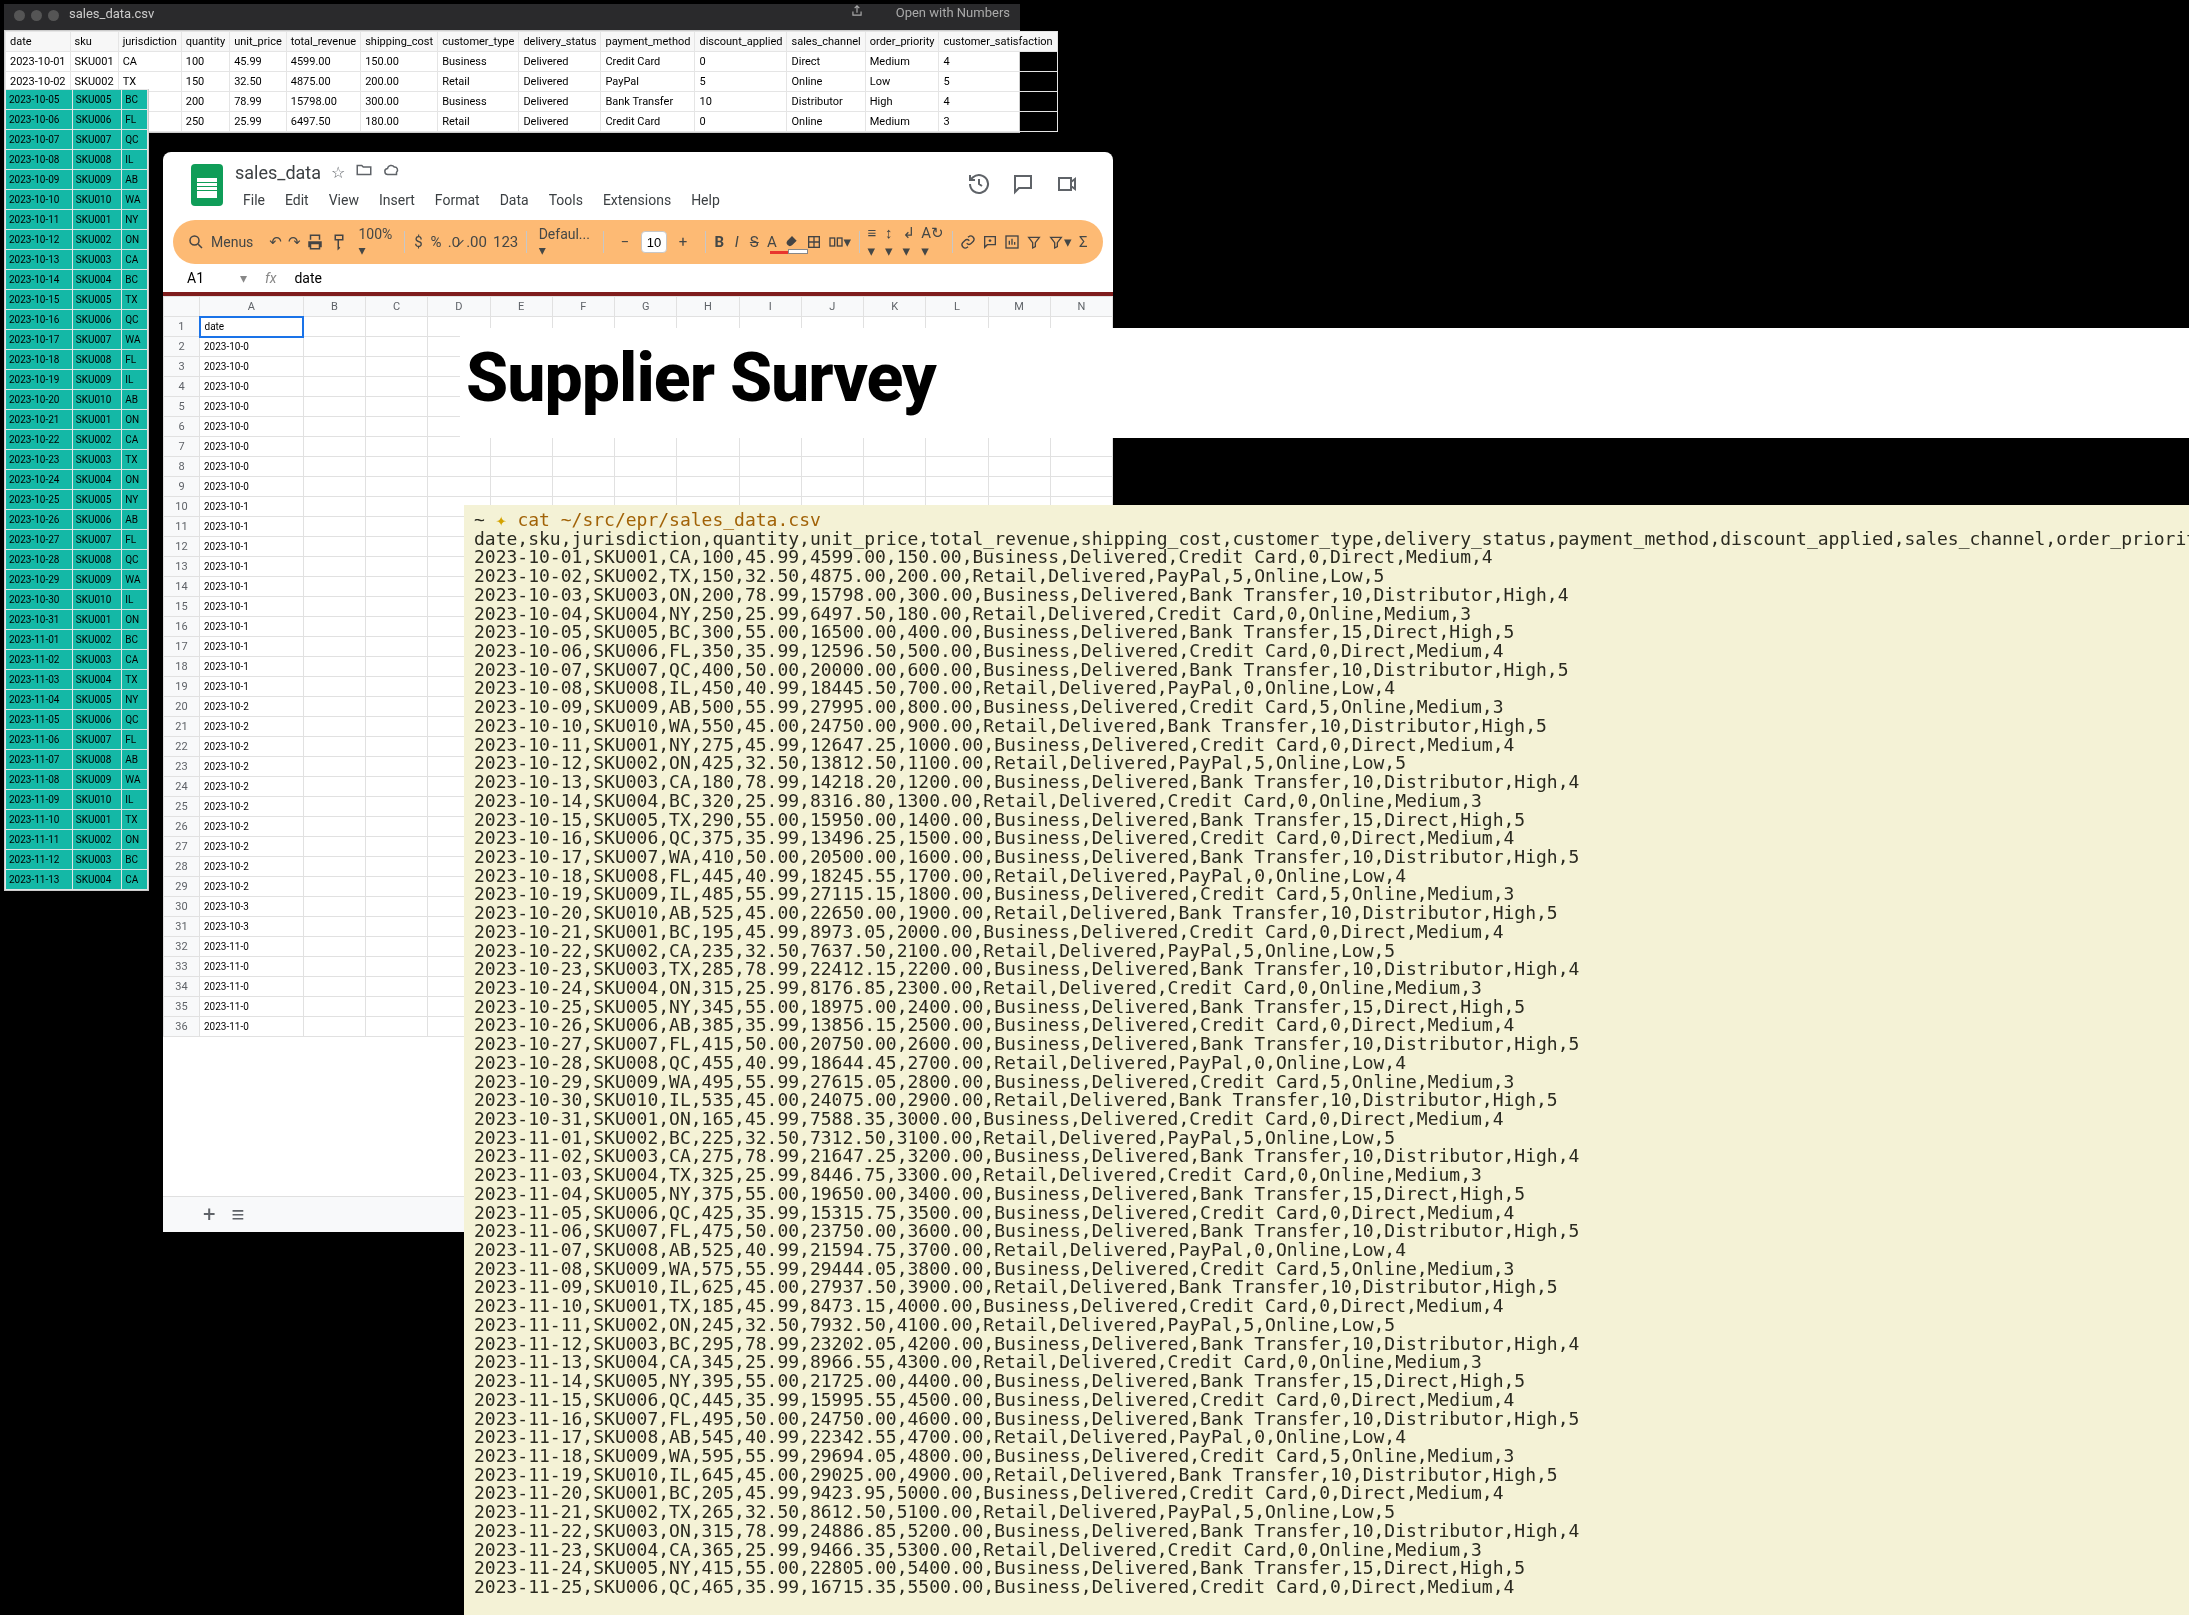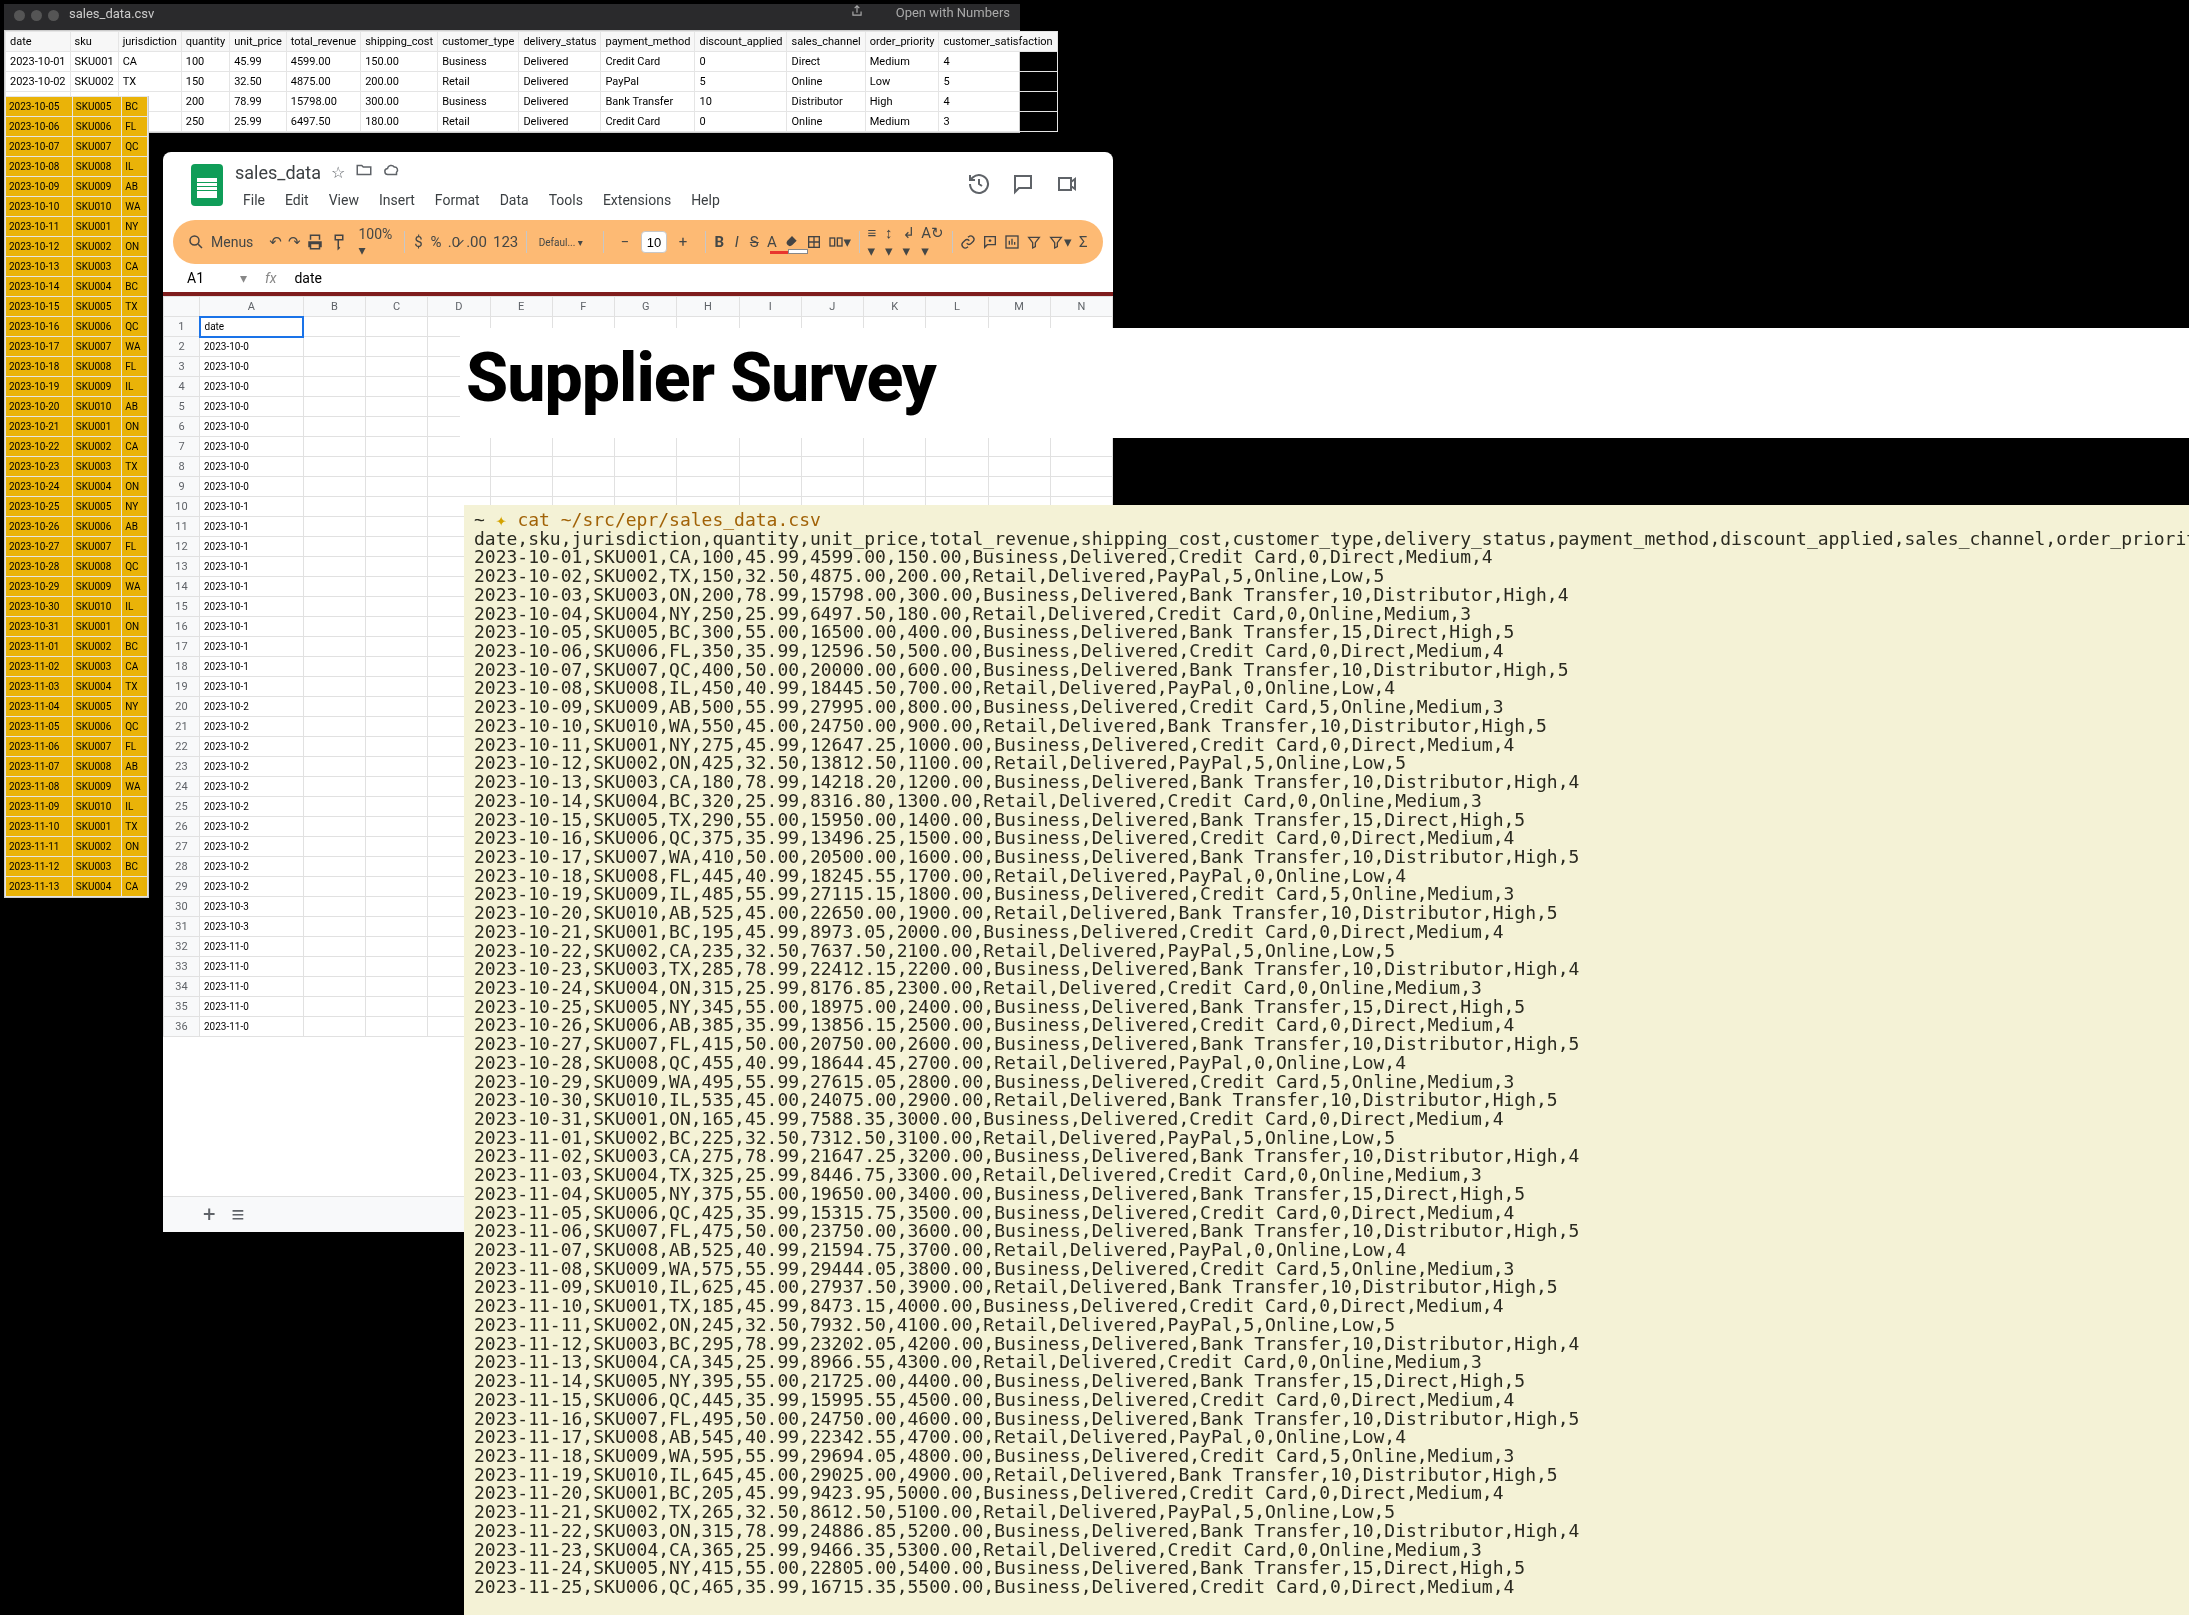--- a/index.html
+++ b/index.html
@@ -13,21 +13,21 @@
 .numbers-title { font-size: 13px; color: #ccc; flex: 1; text-align: left; padding-left: 10px; }
 .numbers-right { display: flex; align-items: center; gap: 32px; color: #aaa; font-size: 13px; }
 .share-icon { width: 14px; height: 14px; }
 
 .numbers-grid { position: absolute; top: 30px; left: 4px; width: 1016px; background: #fff; color: #000; border: 1px solid #ccc; }
 .numbers-grid table { width: 100%; border-collapse: collapse; font-size: 11px; }
 .numbers-grid th, .numbers-grid td { border: 1px solid #e5e5e5; padding: 2px 4px; text-align: left; height: 20px; white-space: nowrap; overflow: hidden; }
 .numbers-grid th { background: #f7f7f7; font-weight: normal; }
 
 
-.bg-columns { position: absolute; top: 96px; left: 4px; width: 145px; background: #eab308; color: #000; border: 1px solid #ccc; border-top: none; }
+.bg-columns { position: absolute; top: 89px; left: 4px; width: 145px; background: #14b8a6; color: #000; border: 1px solid #ccc; border-top: none; }
 .bg-columns table { width: 100%; border-collapse: collapse; font-size: 10px; }
 .bg-columns td { border: 1px solid #e5e5e5; padding: 1px 3px; height: 20px; white-space: nowrap; }
 
 
 .sheets-window { position: absolute; top: 152px; left: 163px; width: 950px; height: 1080px; background: #fff; color: #000; box-shadow: 0 4px 20px rgba(0,0,0,0.3); border-radius: 8px 8px 0 0; overflow: hidden; }
 .sheets-header { display: flex; align-items: flex-start; padding: 8px 14px 0 28px; gap: 12px; }
 .sheets-logo { width: 32px; height: 42px; background: #0f9d58; border-radius: 4px; margin-top: 4px; position: relative; }
 .sheets-logo::before { content: ""; position: absolute; top: 14px; left: 6px; width: 20px; height: 20px; background: #fff; }
 .sheets-logo::after { content: ""; position: absolute; top: 18px; left: 6px; width: 20px; height: 1px; background: #0f9d58; box-shadow: 0 4px #0f9d58, 0 8px #0f9d58; }
 .sheets-title-area { flex: 1; }
@@ -36,21 +36,21 @@
 .star-icon, .folder-icon, .cloud-icon { color: #5f6368; font-size: 16px; cursor: pointer; }
 .sheets-menu { display: flex; gap: 4px; margin-top: 4px; font-size: 14px; color: #3c4043; }
 .sheets-menu span { padding: 4px 8px; cursor: pointer; border-radius: 4px; }
 .sheets-header-icons { display: flex; gap: 20px; align-items: center; padding-right: 20px; color: #5f6368; padding-top: 12px; }
 .sheets-header-icons svg { width: 24px; height: 24px; cursor: pointer; }
 
 .sheets-toolbar { display: flex; align-items: center; gap: 6px; padding: 6px 14px; margin: 8px 10px 0 10px; background: #fdba74; border-radius: 24px; height: 44px; color: #444746; }
 .tb-btn { width: 28px; height: 28px; display: flex; align-items: center; justify-content: center; border-radius: 4px; cursor: pointer; font-size: 15px; }
 .tb-sep { width: 1px; height: 22px; background: #c7c7c7; margin: 0 2px; }
 .zoom-sel { font-size: 14px; padding: 0 4px; }
-.font-sel { font-size: 10px; padding: 0 4px; min-width: 60px; }
+.font-sel { font-size: 14px; padding: 0 4px; min-width: 60px; }
 .fontsize { display: flex; align-items: center; gap: 2px; }
 .fontsize input { width: 26px; text-align: center; border: 1px solid #c7c7c7; border-radius: 4px; height: 22px; font-size: 13px; }
 .color-text { position: relative; }
 .color-text::after { content: ""; position: absolute; bottom: 2px; left: 4px; width: 18px; height: 3px; background: #000; }
 .fill-color::after { background: #fff; border: 1px solid #888; }
 .text-color-red::after { background: #e8352e; }
 
 .name-box-row { display: flex; align-items: center; padding: 4px 18px; border-bottom: 4px solid #7f1d1d; gap: 12px; }
 .name-box { width: 72px; font-size: 14px; display: flex; align-items: center; justify-content: space-between; padding: 2px 6px; }
 .fx-label { font-style: italic; color: #888; font-size: 14px; }

